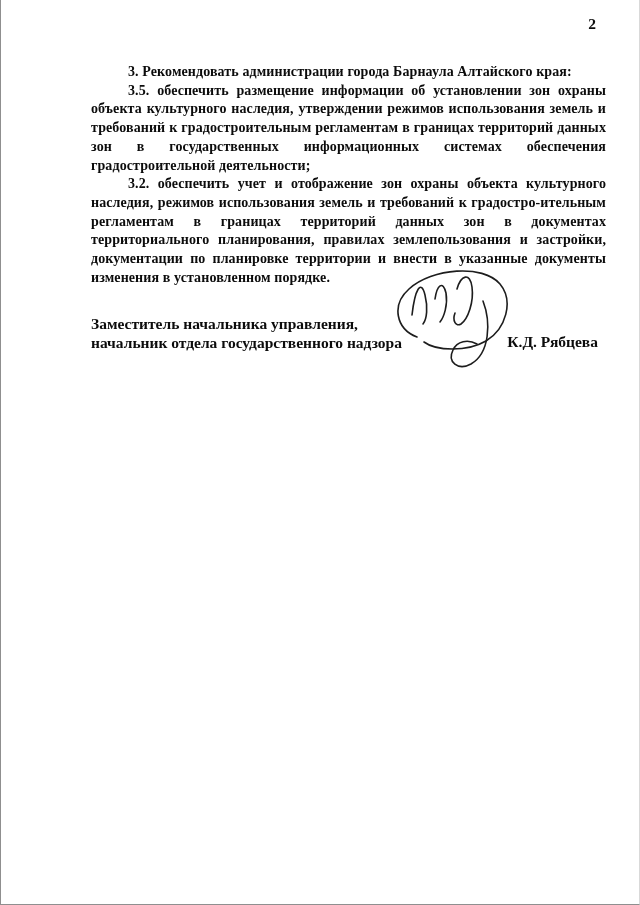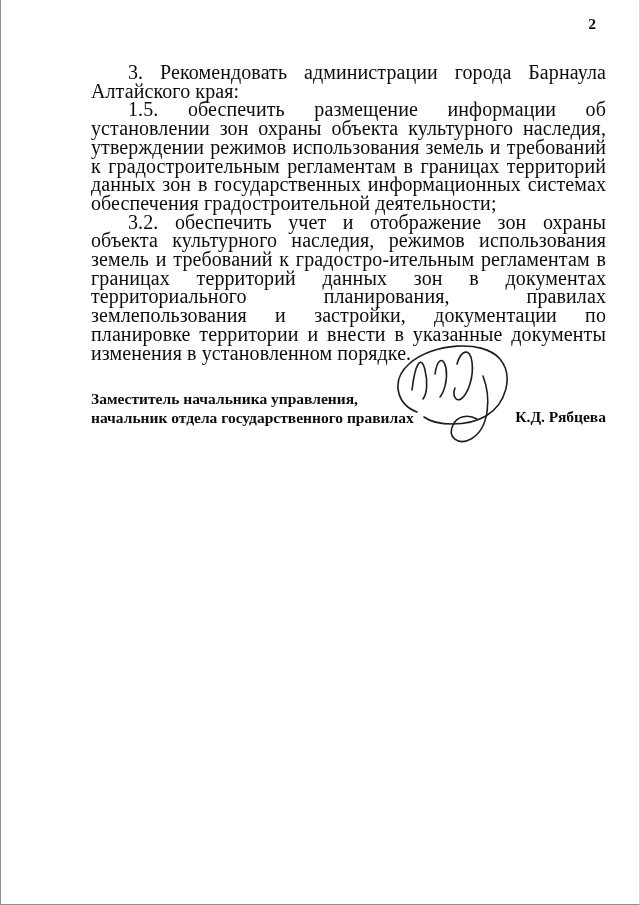--- a/index.html
+++ b/index.html
@@ -26,40 +26,40 @@
     top: 15px;
     right: 43px;
     font-size: 15.5px;
     font-weight: bold;
   }
   .content {
     padding: 63px 33px 0 90px;
   }
   p.para {
     margin: 0;
-    font-size: 20px;
+    font-size: 14px;
     line-height: 18.7px;
-    font-weight: normal;
+    font-weight: bold;
     text-align: justify;
     text-indent: 37px;
     letter-spacing: 0.1px;
   }
   .sign-block {
     position: relative;
     margin-top: 28px;
     font-size: 15.5px;
     line-height: 18.7px;
     font-weight: bold;
   }
   .sign-titles {
     width: 368px;
   }
   .sign-name {
     position: absolute;
-    right: 0;
+    right: 8px;
     bottom: 1px;
     white-space: nowrap;
   }
   .signature-svg {
     position: absolute;
     left: 296px;
     top: -58px;
     pointer-events: none;
   }
   .signature-svg path {
@@ -73,37 +73,37 @@
 <body>
 
 <div class="page">
 
   <div class="page-number">2</div>
 
   <div class="content">
 
     <p class="para">3. Рекомендовать администрации города Барнаула Алтайского края:</p>
 
-    <p class="para">1.5. обеспечить размещение информации об установлении зон охраны объекта культурного наследия, утверждении режимов использования земель и требований к градостроительным регламентам в границах территорий данных зон в государственных информационных системах обеспечения градостроительной деятельности;</p>
+    <p class="para">3.5. обеспечить размещение информации об установлении зон охраны объекта культурного наследия, утверждении режимов использования земель и требований к градостроительным регламентам в границах территорий данных зон в государственных информационных системах обеспечения градостроительной деятельности;</p>
 
     <p class="para">3.2. обеспечить учет и отображение зон охраны объекта культурного наследия, режимов использования земель и требований к градостро-ительным регламентам в границах территорий данных зон в документах территориального планирования, правилах землепользования и застройки, документации по планировке территории и внести в указанные документы изменения в установленном порядке.</p>
 
     <div class="sign-block">
 
       <svg class="signature-svg" width="135" height="120" viewBox="0 0 135 120" xmlns="http://www.w3.org/2000/svg" aria-hidden="true">
         <path d="M 25 58 C 28 32, 34 22, 38 38 C 41 50, 40 62, 36 67"></path>
         <path d="M 48 42 C 50 28, 56 23, 59 36 C 61 48, 57 60, 53 65"></path>
         <path d="M 70 32 C 74 18, 83 15, 85 30 C 87 45, 81 62, 74 67 C 69 70, 65 64, 68 56"></path>
         <path d="M 30 80 C 9 72, 4 48, 22 32 C 45 11, 96 7, 113 27 C 127 44, 119 72, 99 84 C 80 95, 49 94, 37 85"></path>
         <path d="M 96 44 C 104 65, 103 96, 84 107 C 71 114, 60 105, 66 93 C 70 84, 81 82, 90 87"></path>
       </svg>
 
       <div class="sign-titles">
         <div>Заместитель начальника управления,</div>
-        <div>начальник отдела государственного правилах</div>
+        <div>начальник отдела государственного надзора</div>
       </div>
 
       <div class="sign-name">К.Д. Рябцева</div>
 
     </div>
 
   </div>
 </div>
 
 </body></html>

